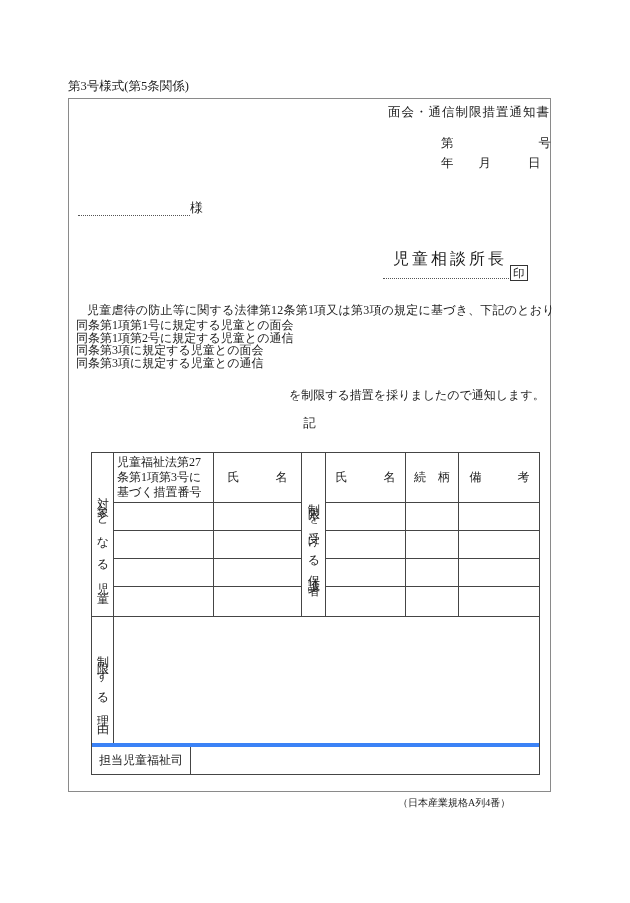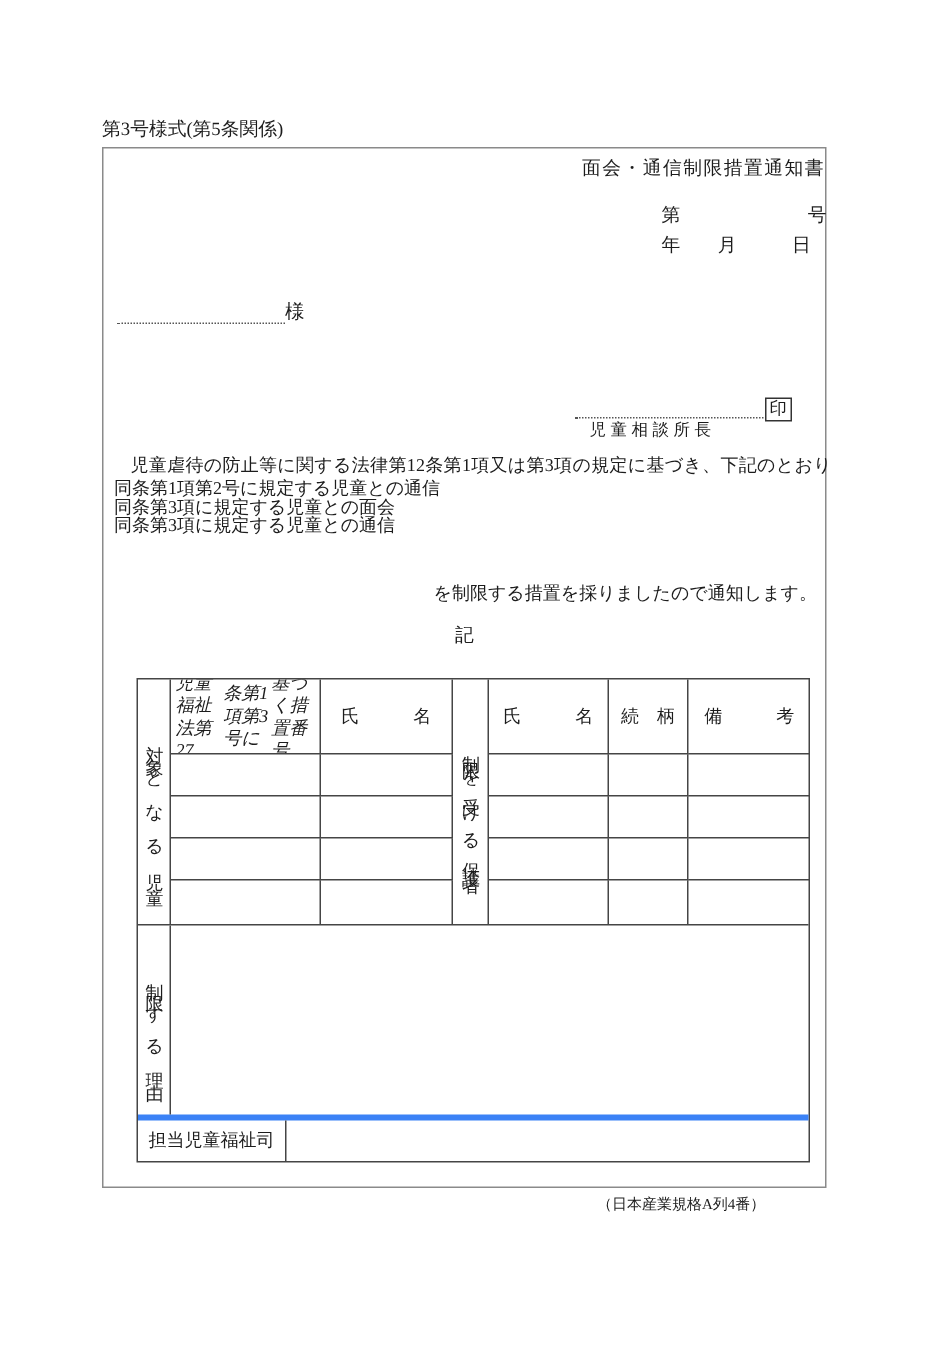--- a/index.html
+++ b/index.html
@@ -19,21 +19,21 @@
   .doc-no { left:372px; top:36px; width:110px; display:flex;
     justify-content:space-between; font-size:12.5px; }
   .date-line { left:372px; top:56px; font-size:12.5px; white-space:nowrap; }
   .date-line .y { margin-right:25px; }
   .date-line .m { margin-right:37px; }
 
   .addressee { left:9px; top:100px; font-size:13px; display:flex; align-items:flex-end; }
   .leader { display:inline-block; border-bottom:1px dotted #555; height:12px; }
   .addressee .leader { width:112px; margin-bottom:1px; }
 
-  .sender-title { left:324px; top:150px; font-size:11px; letter-spacing:3px;margin-top:30px; }
+  .sender-title { left:324px; top:150px; font-size:16px; letter-spacing:3px; }
   .seal-line { left:314px; top:166px; display:flex; align-items:flex-end; }
   .seal-line .leader { width:126px; margin-bottom:2px; }
   .seal-box { display:inline-block; border:1px solid #333; font-size:11.5px;
     line-height:14px; padding:0 2px; margin-left:1px; }
 
   .body-intro { left:18px; top:203px; font-size:12px; white-space:nowrap; letter-spacing:0.2px; }
   .options { left:7px; top:220px; font-size:12px; line-height:12.6px; white-space:nowrap; }
   .body-closing { left:220px; top:244px; font-size:12px; white-space:nowrap;margin-top:44px; }
   .record-heading { left:0; top:316px; width:100%; text-align:center; font-size:12.5px; }
 
@@ -49,22 +49,22 @@
   .cell { display:flex; align-items:center; justify-content:center;
     font-size:12px; overflow:hidden; }
   .br { border-right:1px solid #454545; }
   .bb { border-bottom:1px solid #454545; }
   .vchild { grid-column:1; grid-row:1/6; }
   .vguard { grid-column:4; grid-row:1/6; }
   .vlabel { writing-mode:vertical-rl; text-orientation:upright; }
   .vl-child  { letter-spacing:9px; padding-top:9px; }
   .vl-guard  { letter-spacing:5px; padding-top:5px; }
   .vl-reason { letter-spacing:8px; padding-top:8px; }
-  .measure-hdr { flex-direction:row; align-items:center;
-    justify-content:center; padding-left:3px; line-height:15px;font-style:italic; }
+  .measure-hdr { flex-direction:column; align-items:flex-start;
+    justify-content:center; padding-left:3px; line-height:15px; }
   .measure-hdr span { display:block; }
 
   .paper-note { left:398px; top:796px; font-size:10px; }
 </style>
 </head>
 <body>
 
 <div class="page">
 
   <div class="abs form-number">第3号様式(第5条関係)</div>
@@ -90,20 +90,21 @@
     <div class="abs sender-title">児童相談所長</div>
 
     <div class="abs seal-line">
       <span class="leader"></span>
       <span class="seal-box">印</span>
     </div>
 
     <div class="abs body-intro">児童虐待の防止等に関する法律第12条第1項又は第3項の規定に基づき、下記のとおり</div>
 
     <div class="abs options">
+      <div>同条第1項第1号に規定する児童との面会</div>
       <div>同条第1項第2号に規定する児童との通信</div>
       <div>同条第3項に規定する児童との面会</div>
       <div>同条第3項に規定する児童との通信</div>
     </div>
 
     <div class="abs body-closing">を制限する措置を採りましたので通知します。</div>
 
     <div class="abs record-heading">記</div>
 
     <div class="abs form-table">

